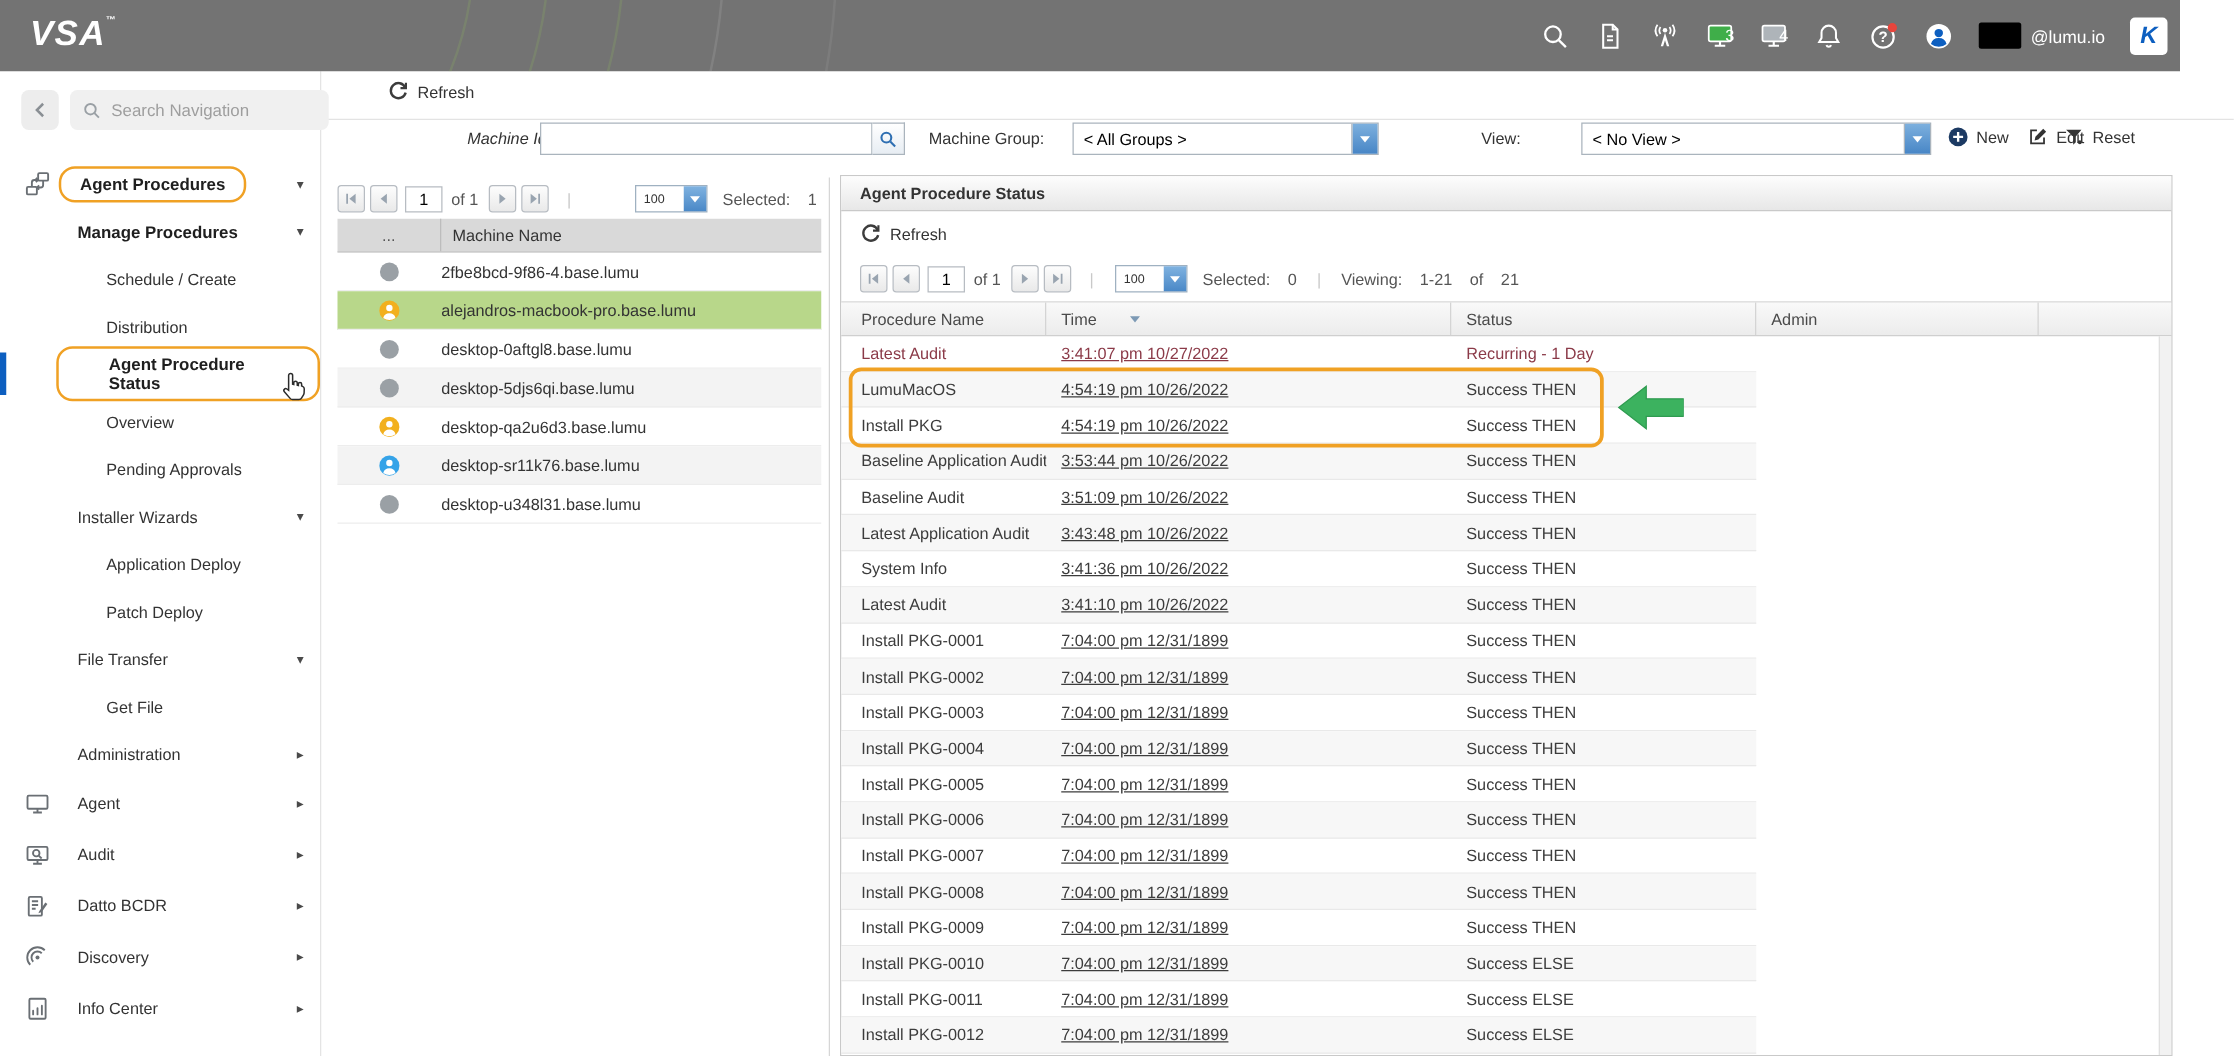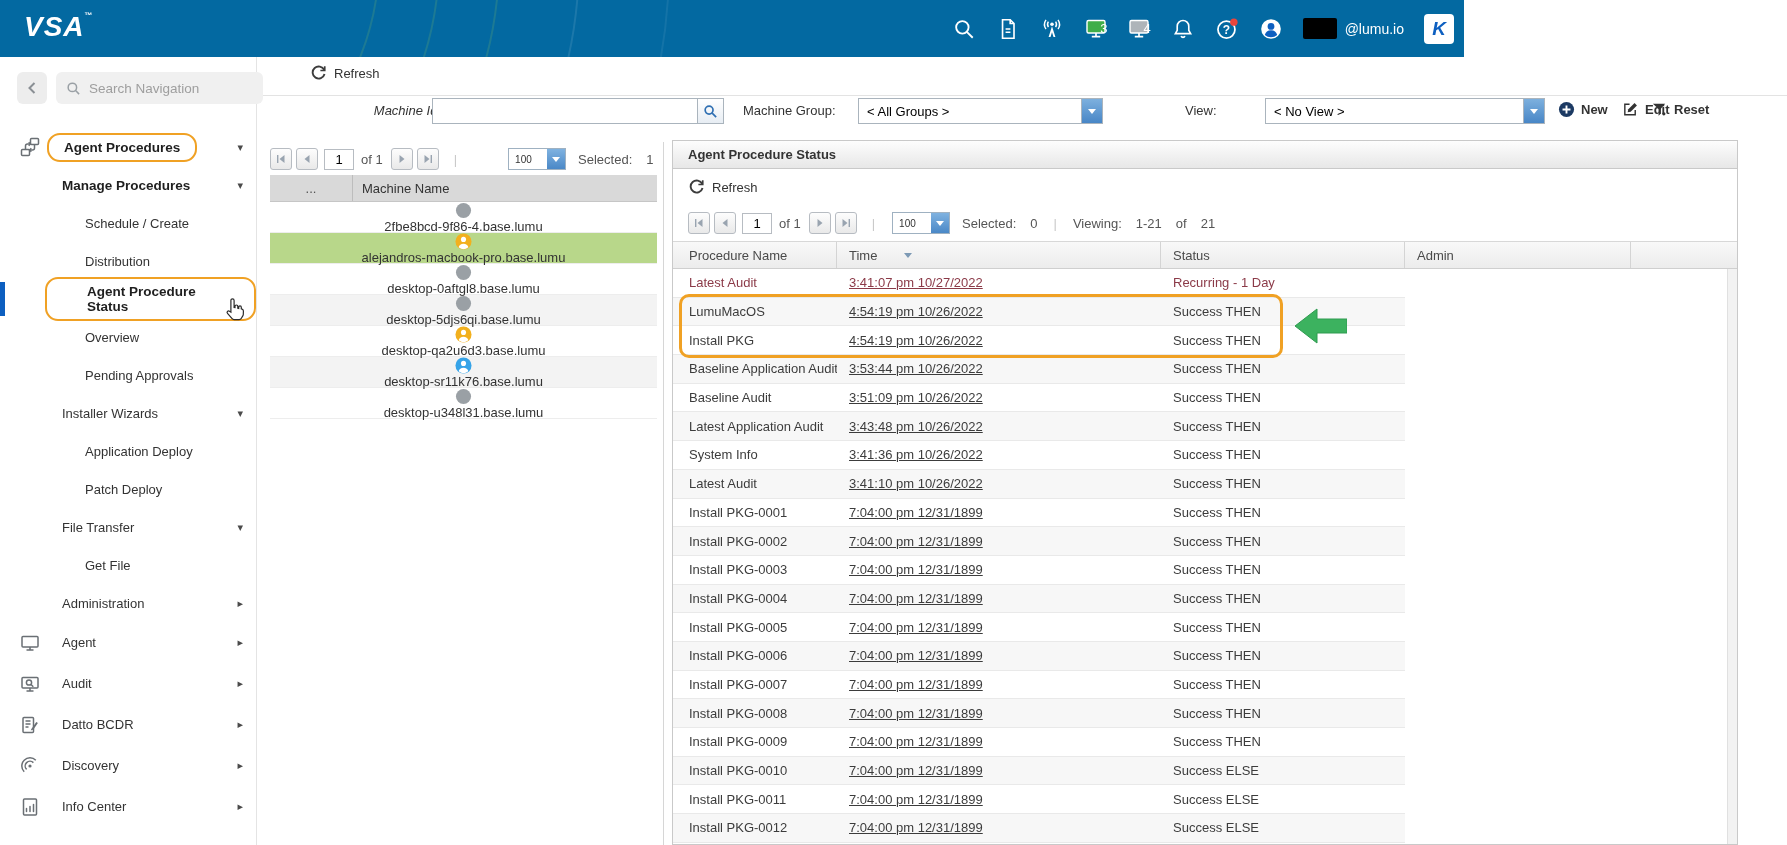--- a/index.html
+++ b/index.html
@@ -1,21 +1,21 @@
 <!DOCTYPE html>
 <html><head>
 <meta charset="utf-8">
 <style>
   * { margin:0; padding:0; box-sizing:border-box; }
   html,body { width:1787px; height:845px; overflow:hidden; background:#fff;
     font-family:"Liberation Sans", sans-serif; }
 
   
-  .topbar { position:absolute; left:0; top:0; width:1464px; height:57px;
-    background:#0369a1; overflow:hidden; z-index:5; }
+  .topbar { position:absolute; left:0; top:0; width:1744px; height:57px;
+    background:#737373; overflow:hidden; z-index:5; }
   .arc { position:absolute; border-radius:50%; border:2px solid rgba(150,200,90,.18); }
   .arc.a1{ width:520px;height:520px;left:-140px;top:-300px; }
   .arc.a2{ width:640px;height:640px;left:-200px;top:-360px; }
   .arc.a3{ width:760px;height:760px;left:-260px;top:-420px; }
   .arc.a4{ width:900px;height:900px;left:-320px;top:-490px; border-color:rgba(255,255,255,.10); }
   .arc.a5{ width:1050px;height:1050px;left:-380px;top:-560px; border-color:rgba(255,255,255,.07); }
   .logo { position:absolute; left:24px; top:11px; color:#fff; font-size:28px;
     font-weight:bold; font-style:italic; letter-spacing:1px; }
   .logo sup { font-size:8px; font-style:normal; vertical-align:top; }
   .tb-right { position:absolute; right:10px; top:0; height:57px; display:flex;
@@ -73,21 +73,21 @@
     background:linear-gradient(#ffffff,#e7edf3); display:grid; place-items:center; cursor:pointer; }
   .select { position:absolute; top:41px; height:26px; border:1px solid #aab4bd;
     background:#fff; display:flex; align-items:center; cursor:pointer; }
   .select .val { flex:1; padding:0 8px; font-size:13px; color:#000000; }
   .select .caret-btn { width:21px; height:100%; border-left:1px solid #aab4bd;
     background:linear-gradient(#7db0de,#4886c6); display:grid; place-items:center; }
   .chev { width:0; height:0; border:4px solid transparent; border-top:5px solid #fff; margin-top:4px; }
   .sel-mg { left:601px; width:245px; }
   .sel-view { left:1008px; width:280px; }
   .tb-btn { position:absolute; top:44px; display:flex; gap:6px; align-items:center;
-    font-size:13px; color:#333; cursor:pointer;font-weight:bold; }
+    font-size:13px; color:#333; cursor:pointer; }
   .btn-new { left:1301px; } .btn-edit { left:1365px; } .btn-reset { left:1394px;text-align:right; }
 
   
   .pager { display:flex; align-items:center; font-size:13px; color:#555; }
   .pg-btn { width:22px; height:22px; border:1px solid #b7bcc2; border-radius:3px;
     background:linear-gradient(#fdfdfd,#e9e9e9); display:grid; place-items:center;
     margin-right:4px; cursor:pointer; padding:0; }
   .pg-input { width:30px; height:21px; border:1px solid #b7bcc2; text-align:center;
     font-size:13px; margin:0 7px 0 2px; font-family:"Liberation Sans",sans-serif; }
   .pg-of { margin-right:8px; color:#555; white-space:nowrap; }
@@ -101,21 +101,21 @@
   .pg-val { margin-left:14px; }
 
   
   .machine-panel { position:absolute; left:13px; top:91px; width:387px; }
   .m-head { display:flex; height:27px; background:#d9d9d9; border-bottom:1px solid #c6c6c6;
     align-items:center; margin-top:5px; font-size:13px; color:#333; }
   .m-head .c1 { width:83px; text-align:center; color:#555; border-right:1px solid #bdbdbd;
     height:100%; display:grid; place-items:center; }
   .m-head .c2 { padding-left:9px; }
   .m-row { display:flex; align-items:center; height:31px; border-bottom:1px solid #ededed;
-    font-size:13px; color:#333; cursor:pointer;flex-direction:column; }
+    font-size:13px; color:#333; cursor:pointer; }
   .m-row .mstat { width:83px; display:flex; justify-content:center; }
   .m-row .mstat svg { width:17px; height:17px; }
   .m-row.alt { background:#f3f3f3; }
   .m-row.sel { background:#b8d78a; }
   .splitter { position:absolute; left:406px; top:85px; bottom:0; width:1px; background:#d6d6d6; }
 
   
   .status-panel { position:absolute; left:415px; top:83px; width:1066px; bottom:0;
     border:1px solid #c9c9c9; background:#fff; }
   .sp-title { height:28px; background:linear-gradient(#fdfdfd,#e7e7e7);

